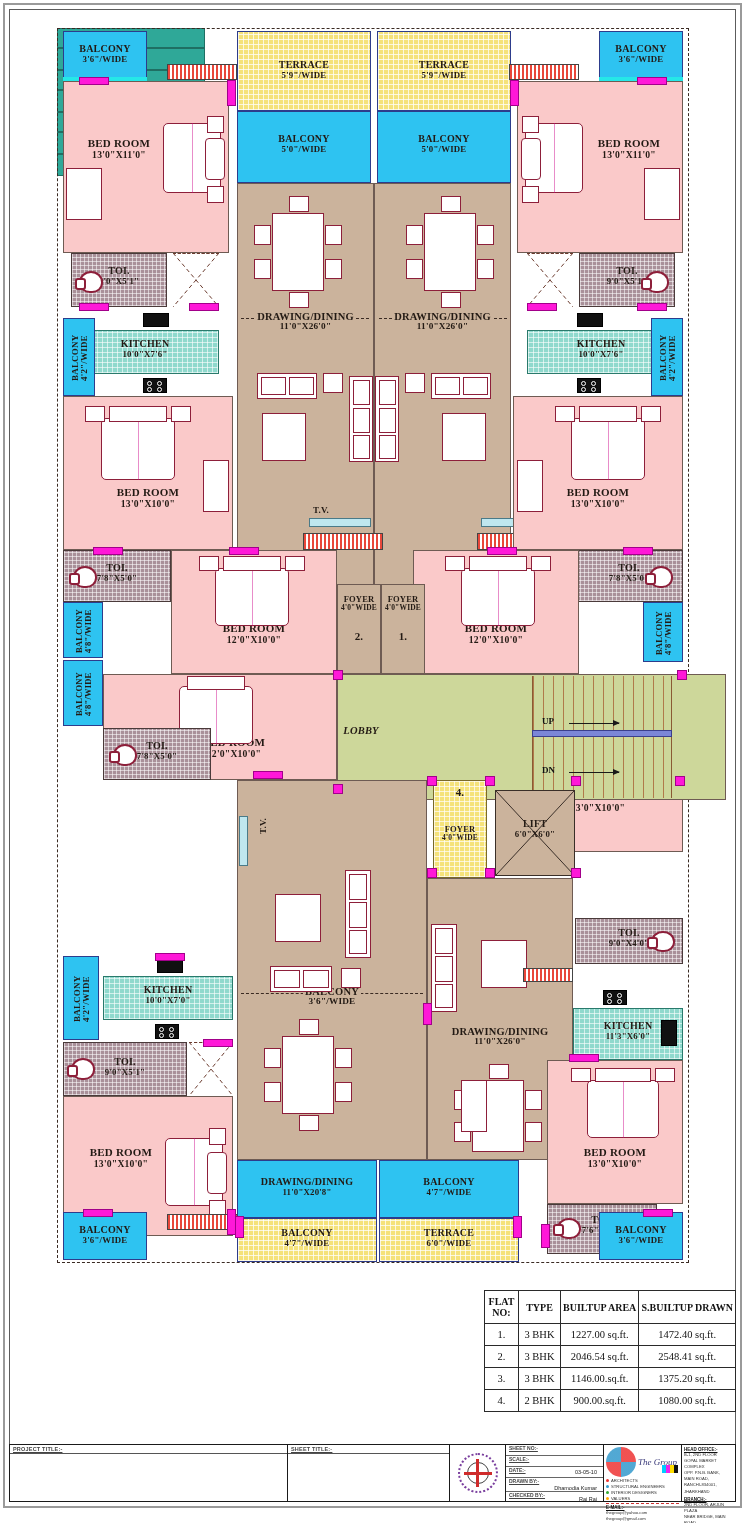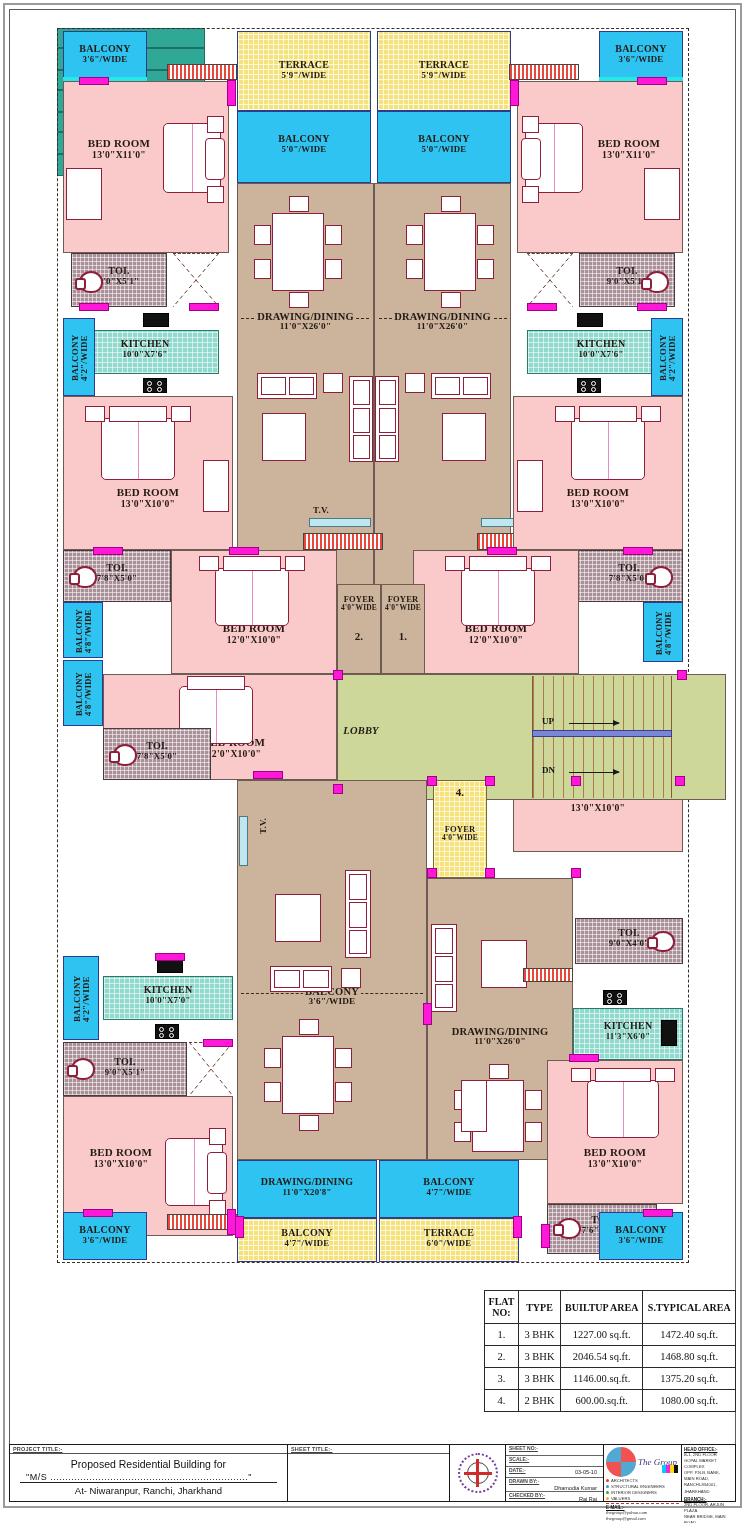--- a/index.html
+++ b/index.html
@@ -586,20 +586,30 @@
     <div class="rm terr2" style="left:376px;top:752px;width:54px;height:98px;">
       <div class="lbl" style="top:6px;font-size:11px;">
         <span>4.</span>
       </div>
       <div class="lbl" style="top:44px;font-size:8.5px;">
         <span>FOYER</span>
         <span class="dim">4'0"WIDE</span>
       </div>
     </div>
 
+    <div class="rm lift" style="left:438px;top:762px;width:80px;height:86px;">
+      <svg width="78" height="84" style="position:absolute;left:0;top:0;">
+        <line x1="0" y1="0" x2="78" y2="84" stroke="#3a2f28" stroke-width="1"></line>
+        <line x1="78" y1="0" x2="0" y2="84" stroke="#3a2f28" stroke-width="1"></line>
+      </svg>
+      <div class="lbl" style="top:28px;font-size:10px;">
+        <span>LIFT</span>
+        <span class="dim">6'0"X6'0"</span>
+      </div>
+    </div>
 
     <div class="rm draw" style="left:180px;top:752px;width:190px;height:380px;"></div>
     <div class="dashrow" style="left:184px;top:965px;width:182px;"></div>
     <div class="lbl" style="left:180px;top:958px;width:190px;font-size:10.5px;">
       <span style="background:#cbb39c;padding:0 2px;">BALCONY</span>
       <span class="dim">3'6"/WIDE</span>
     </div>
 
     <div class="lbl" style="left:180px;top:790px;width:60px;text-align:left;padding-left:22px;font-size:9px;">
       <span class="vert" style="display:inline-block;">T.V.</span>
@@ -812,60 +822,55 @@
     <div class="door" style="left:178px;top:1188px;width:9px;height:22px;"></div>
     <div class="door" style="left:456px;top:1188px;width:9px;height:22px;"></div>
   </div>
 
   <table id="area-table">
     <thead>
       <tr>
         <th class="no">FLAT NO:</th>
         <th class="typ">TYPE</th>
         <th>BUILTUP AREA</th>
-        <th>S.TYPICAL AREA</th>
+        <th>S.BUILTUP DRAWN</th>
       </tr>
     </thead>
     <tbody>
       <tr>
         <td class="no">1.</td>
         <td class="typ">3 BHK</td>
         <td>1227.00 sq.ft.</td>
         <td>1472.40 sq.ft.</td>
       </tr>
       <tr>
         <td class="no">2.</td>
         <td class="typ">3 BHK</td>
         <td>2046.54 sq.ft.</td>
-        <td>1468.80 sq.ft.</td>
+        <td>2548.41 sq.ft.</td>
       </tr>
       <tr>
         <td class="no">3.</td>
         <td class="typ">3 BHK</td>
         <td>1146.00.sq.ft.</td>
         <td>1375.20 sq.ft.</td>
       </tr>
       <tr>
         <td class="no">4.</td>
         <td class="typ">2 BHK</td>
-        <td>600.00.sq.ft.</td>
+        <td>900.00.sq.ft.</td>
         <td>1080.00 sq.ft.</td>
       </tr>
     </tbody>
   </table>
 
   <div id="titleblock">
 
     <div class="tb-cell" id="tb-project">
       <div class="tb-cap">PROJECT TITLE:-</div>
-      <div class="proj-body">
-        <div class="proj-line1">Proposed Residential Building for</div>
-        <div class="proj-line2">"M/S .................................................................."</div>
-        <div class="proj-line3">At- Niwaranpur, Ranchi, Jharkhand</div>
-      </div>
     </div>
 
     <div class="tb-cell" id="tb-sheet">
       <div class="tb-cap">SHEET TITLE:-</div>
     </div>
 
     <div class="tb-cell" id="tb-logo">
       <div class="compass">
         <div class="ring"></div>
         <div class="cr h"></div>

